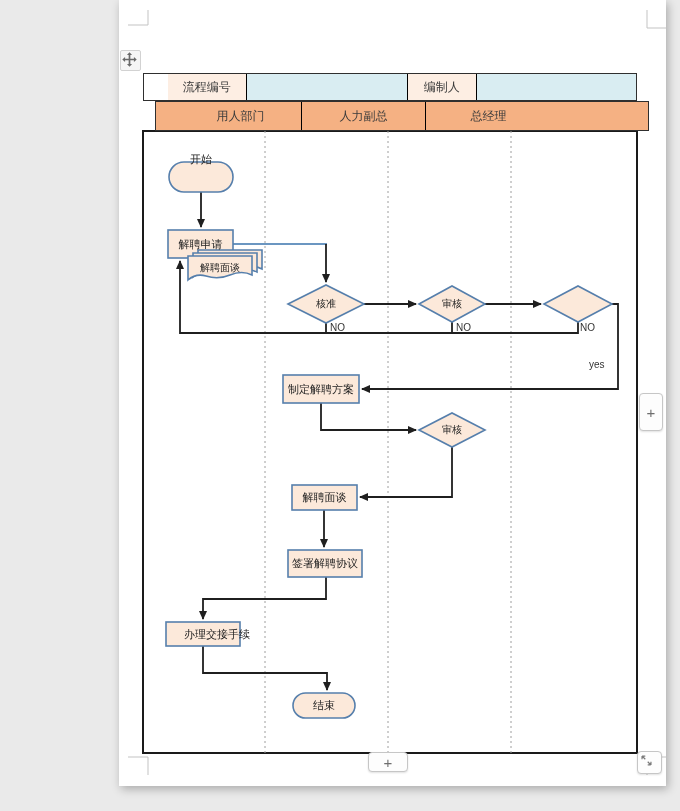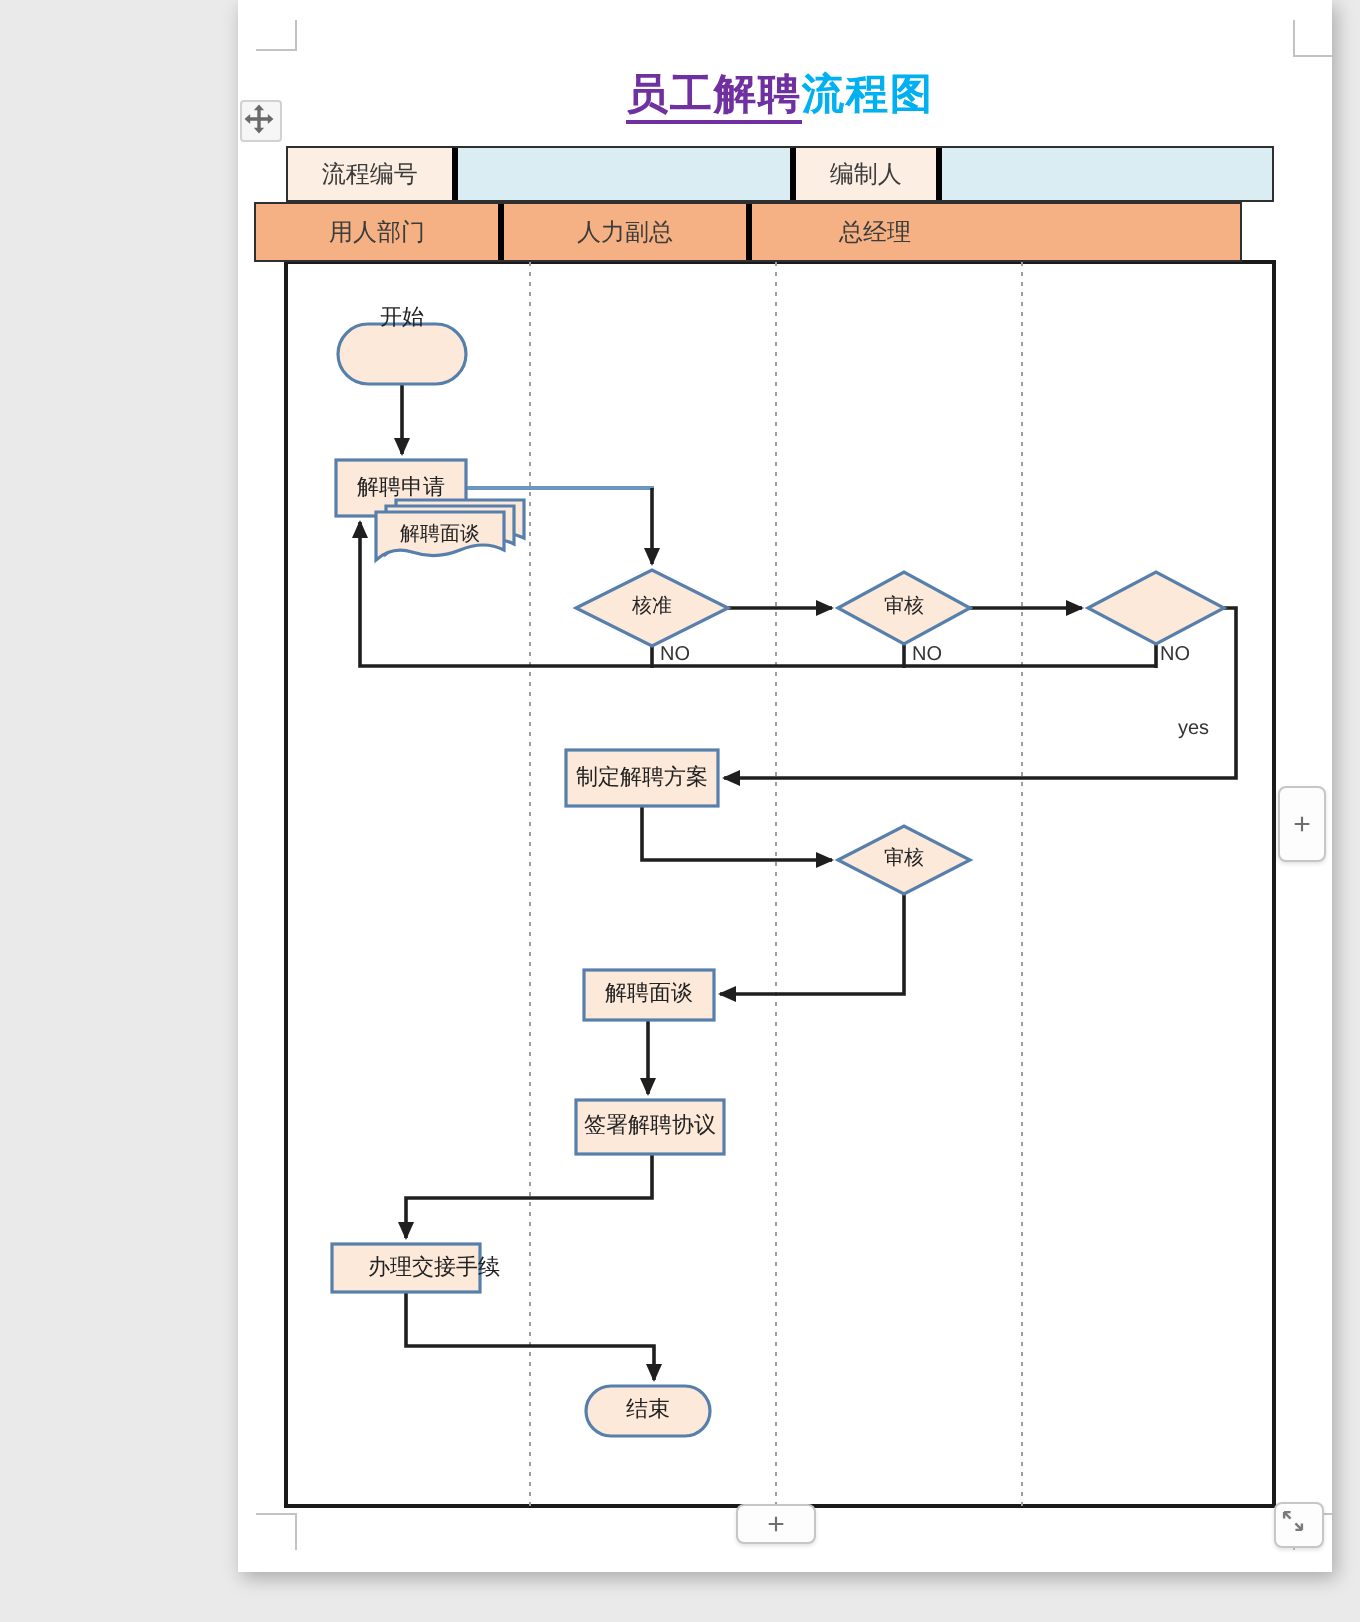--- a/index.html
+++ b/index.html
@@ -16,24 +16,24 @@
         box-shadow:2px 3px 9px rgba(0,0,0,.28);}
   svg{position:absolute;left:0;top:0;}
   
   .title{position:absolute;left:24px;top:33px;width:494px;text-align:center;
          font-size:21px;font-weight:bold;letter-spacing:1px;}
   .title .hl{color:var(--purple);border-bottom:2px solid var(--purple);padding-bottom:1px;}
   .title .rest{color:var(--cyan);}
   
   .row{position:absolute;display:flex;border:1px solid #2f2f2f;}
   .cell{display:flex;align-items:center;justify-content:center;
-        font-size:12px;color:#3b3b3b;border-left:3px solid #000000;height:100%;}
-  .cell:first-child{border-left:none;}
+        font-size:12px;color:#3b3b3b;border-left:1px solid #000000;height:100%;}
+  .cell:first-child{border-left:none;margin-left:24px;}
   .r1{left:24px;top:73px;width:494px;height:28px;}
-  .r2{left:8px;top:101px;width:494px;height:30px;background:var(--orange);align-items:flex-end;}
+  .r2{left:36px;top:101px;width:494px;height:30px;background:var(--orange);align-items:flex-end;}
   .cream{background:var(--cream);}
   .bluec{background:var(--bluecell);}
   
   .nlab{position:absolute;display:flex;align-items:center;justify-content:center;
         font-size:11px;color:#222;line-height:1;pointer-events:none;white-space:nowrap;}
   .dlab{font-size:10px;}
   .elab{position:absolute;font-size:10px;color:#333;}
   
   .chrome-btn{position:absolute;background:#fdfdfd;border:1px solid #c6c6c6;border-radius:4px;
         display:flex;align-items:center;justify-content:center;color:#6e6e6e;
@@ -100,23 +100,20 @@
       <polygon points="425,304 459,286 493,304 459,322"></polygon>
       <rect x="164" y="375" width="76" height="28"></rect>
       <polygon points="300,430 333,413 366,430 333,447"></polygon>
       <rect x="173" y="485" width="65" height="25"></rect>
       <rect x="169" y="550" width="74" height="27"></rect>
       <rect x="47" y="622" width="74" height="24"></rect>
       <rect x="174" y="693" width="62" height="25" rx="12.5"></rect>
     </g>
   </svg>
 
-  <div class="title">
-    <span class="hl">员工解聘</span><span class="rest">流程图</span>
-  </div>
 
   <div class="row r1">
     <div class="cell cream" style="width:82px">流程编号</div>
     <div class="cell bluec" style="width:170px"></div>
     <div class="cell cream" style="width:73px">编制人</div>
     <div class="cell bluec" style="width:169px"></div>
   </div>
   <div class="row r2">
     <div class="cell" style="width:121px">用人部门</div>
     <div class="cell" style="width:124px">人力副总</div>

